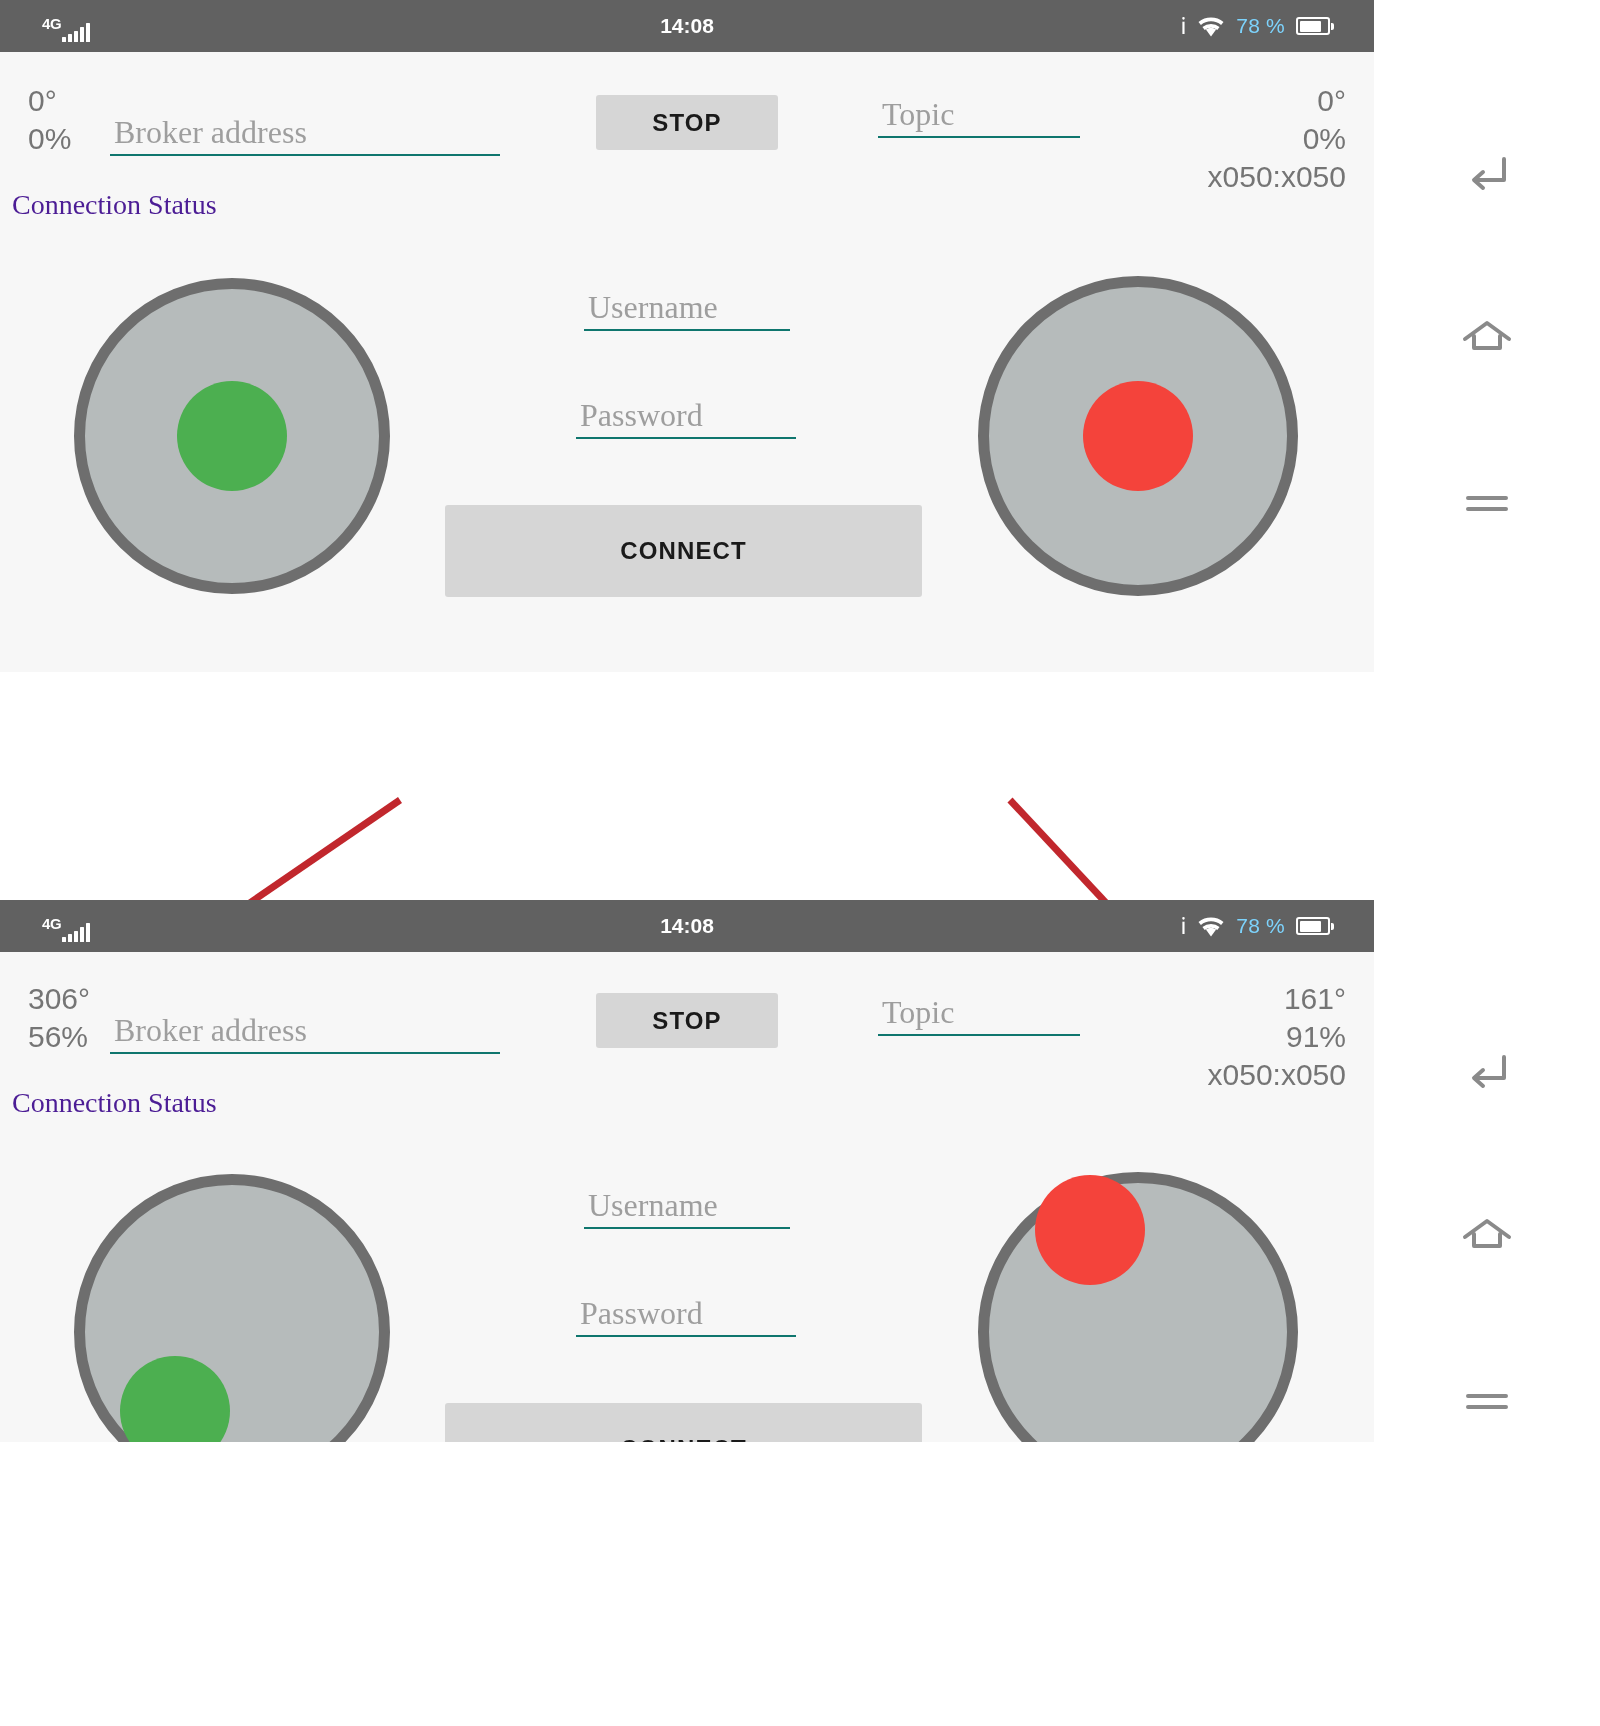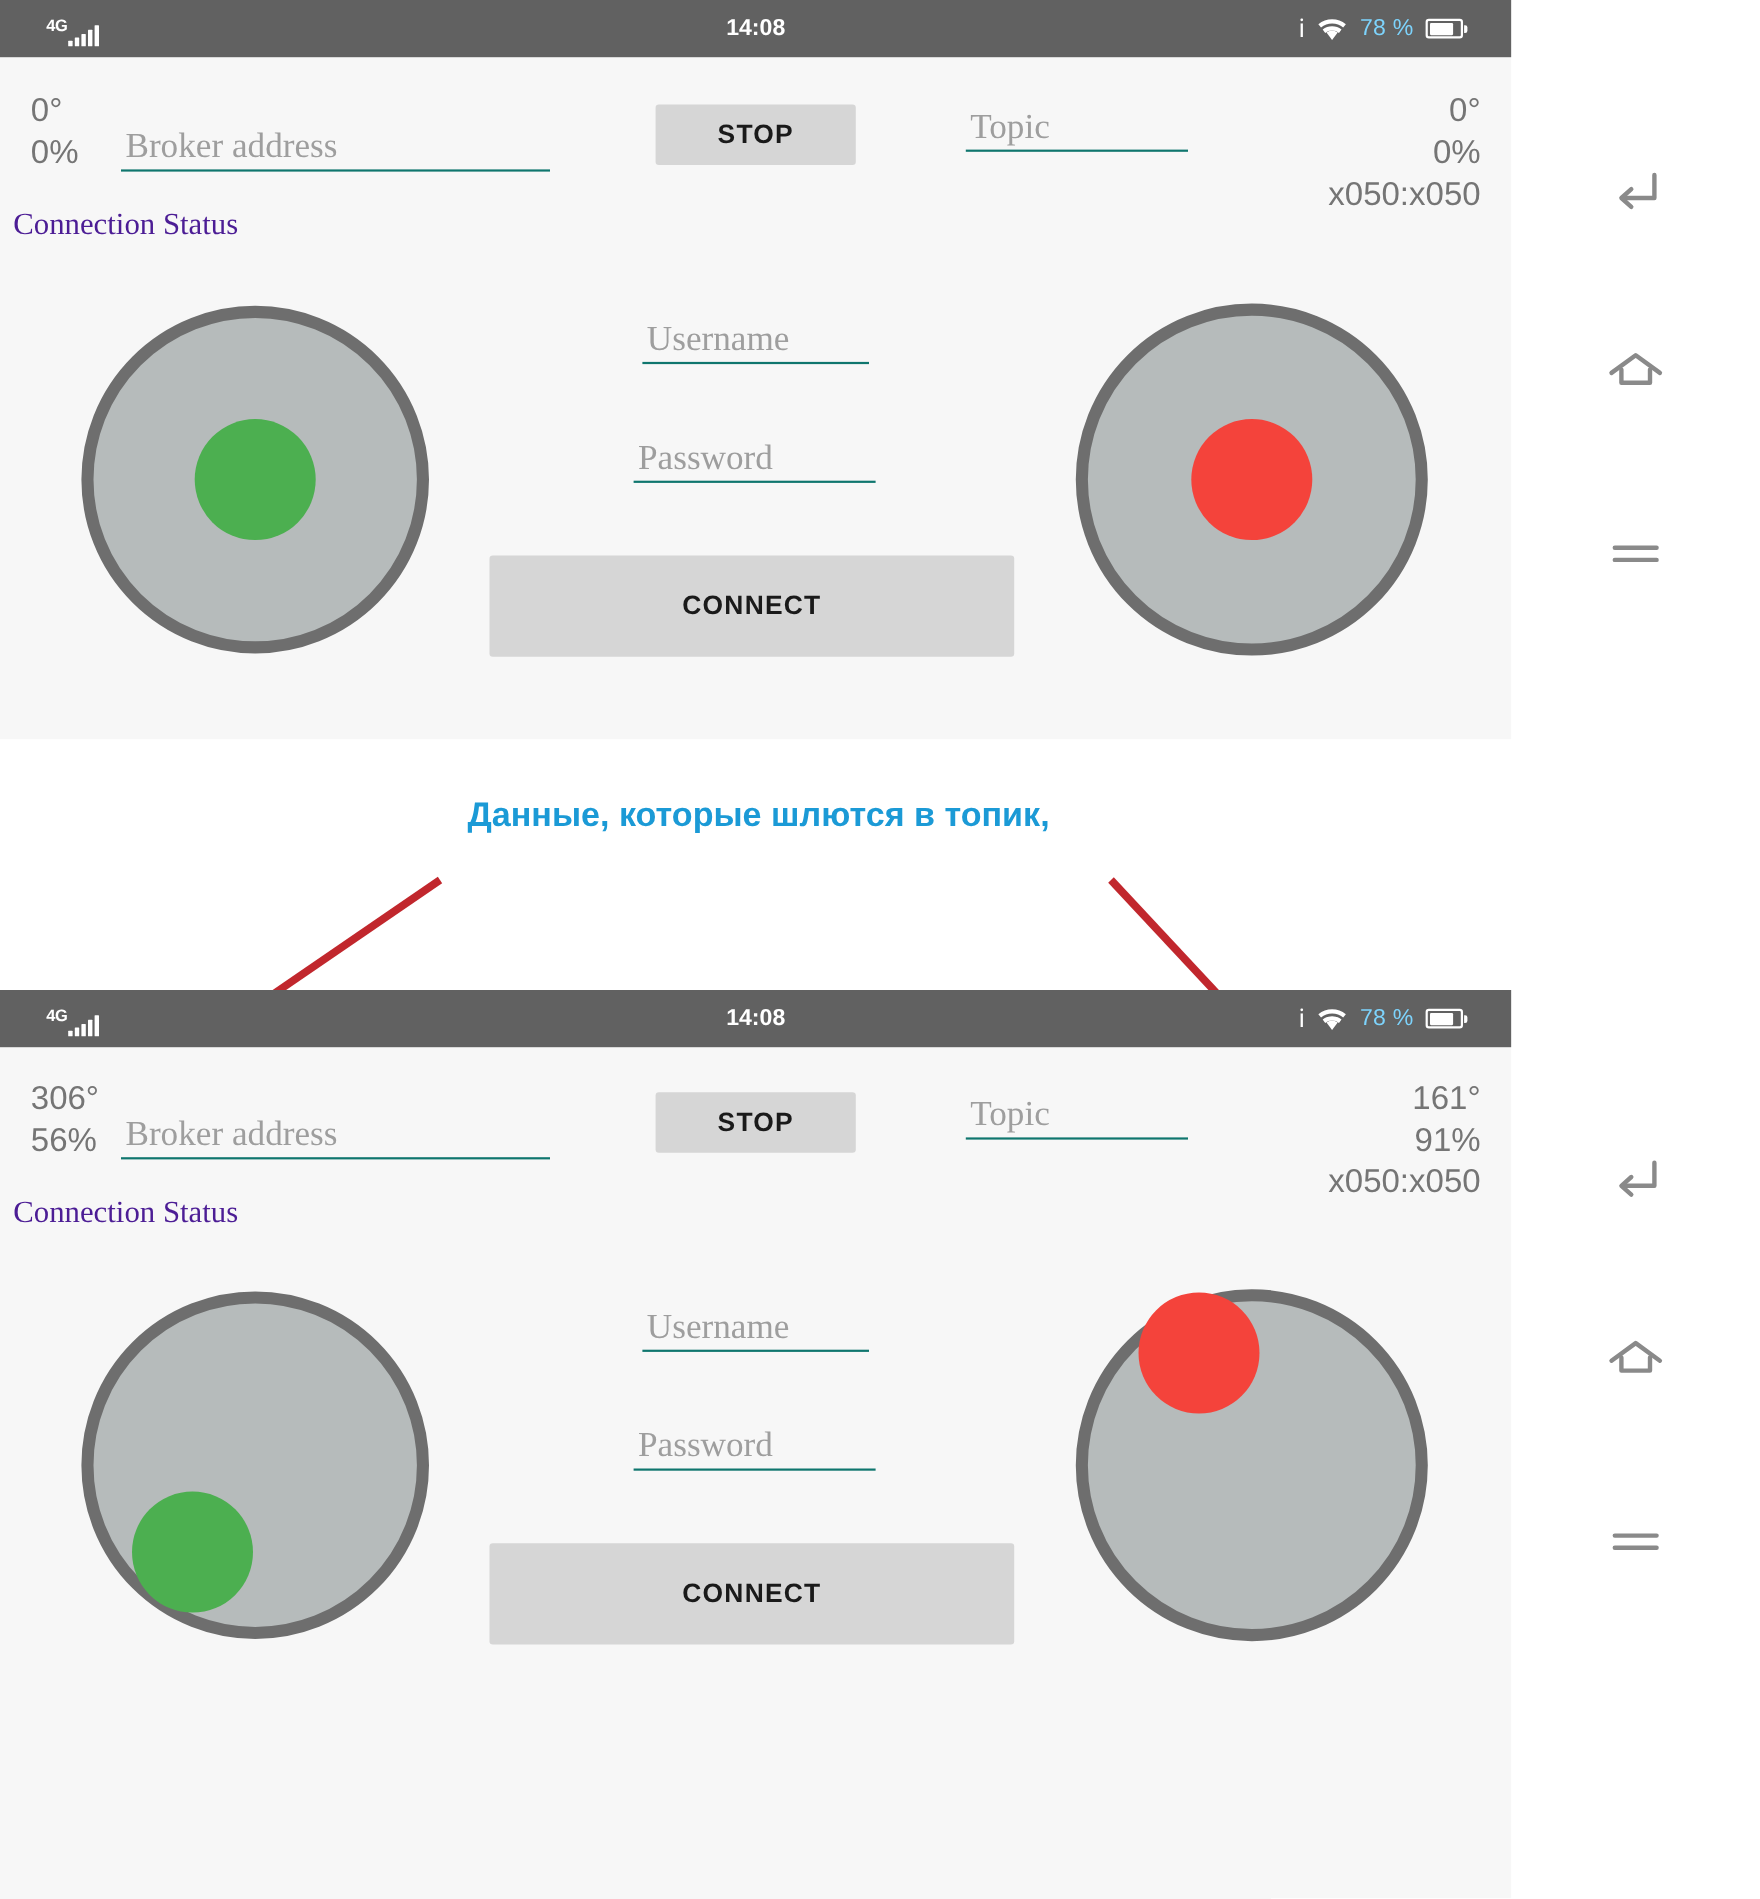--- a/index.html
+++ b/index.html
@@ -6,21 +6,21 @@
     margin: 0;
     padding: 0;
     background: #ffffff;
   }
   body {
     font-family: "Liberation Sans", sans-serif;
   }
   #page {
     position: relative;
     width: 1600px;
-    height: 1726px;
+    height: 1442px;
     overflow: hidden;
     background: #ffffff;
   }
 
   
   .panel {
     position: absolute;
     left: 0;
     width: 1374px;
     background: #f7f7f7;
@@ -280,21 +280,20 @@
         <path d="M13 19 L13 31 L39 31 L39 19" fill="none" stroke="#8a8a8a" stroke-width="4" stroke-linecap="round" stroke-linejoin="round"></path>
       </svg>
     </div>
     <div class="navbtn" style="top:468px;">
       <svg width="50" height="30" viewBox="0 0 50 30">
         <path d="M6 10 H44 M6 21 H44" stroke="#8a8a8a" stroke-width="4" stroke-linecap="round"></path>
       </svg>
     </div>
   </div>
 
-  <div class="annot" style="left:425px; top:718px;">Данные, которые шлются в топик,</div>
 
   <svg class="arrows" viewBox="0 0 1600 1726">
     <defs>
       <marker id="ah" markerWidth="5" markerHeight="5" refX="3.6" refY="2.5" orient="auto">
         <path d="M0,0 L5,2.5 L0,5 z" fill="#C1272D"></path>
       </marker>
     </defs>
     <line x1="400" y1="800" x2="108" y2="1000" stroke="#C1272D" stroke-width="7" marker-end="url(#ah)"></line>
     <line x1="1010" y1="800" x2="1262" y2="1070" stroke="#C1272D" stroke-width="7" marker-end="url(#ah)"></line>
   </svg>

